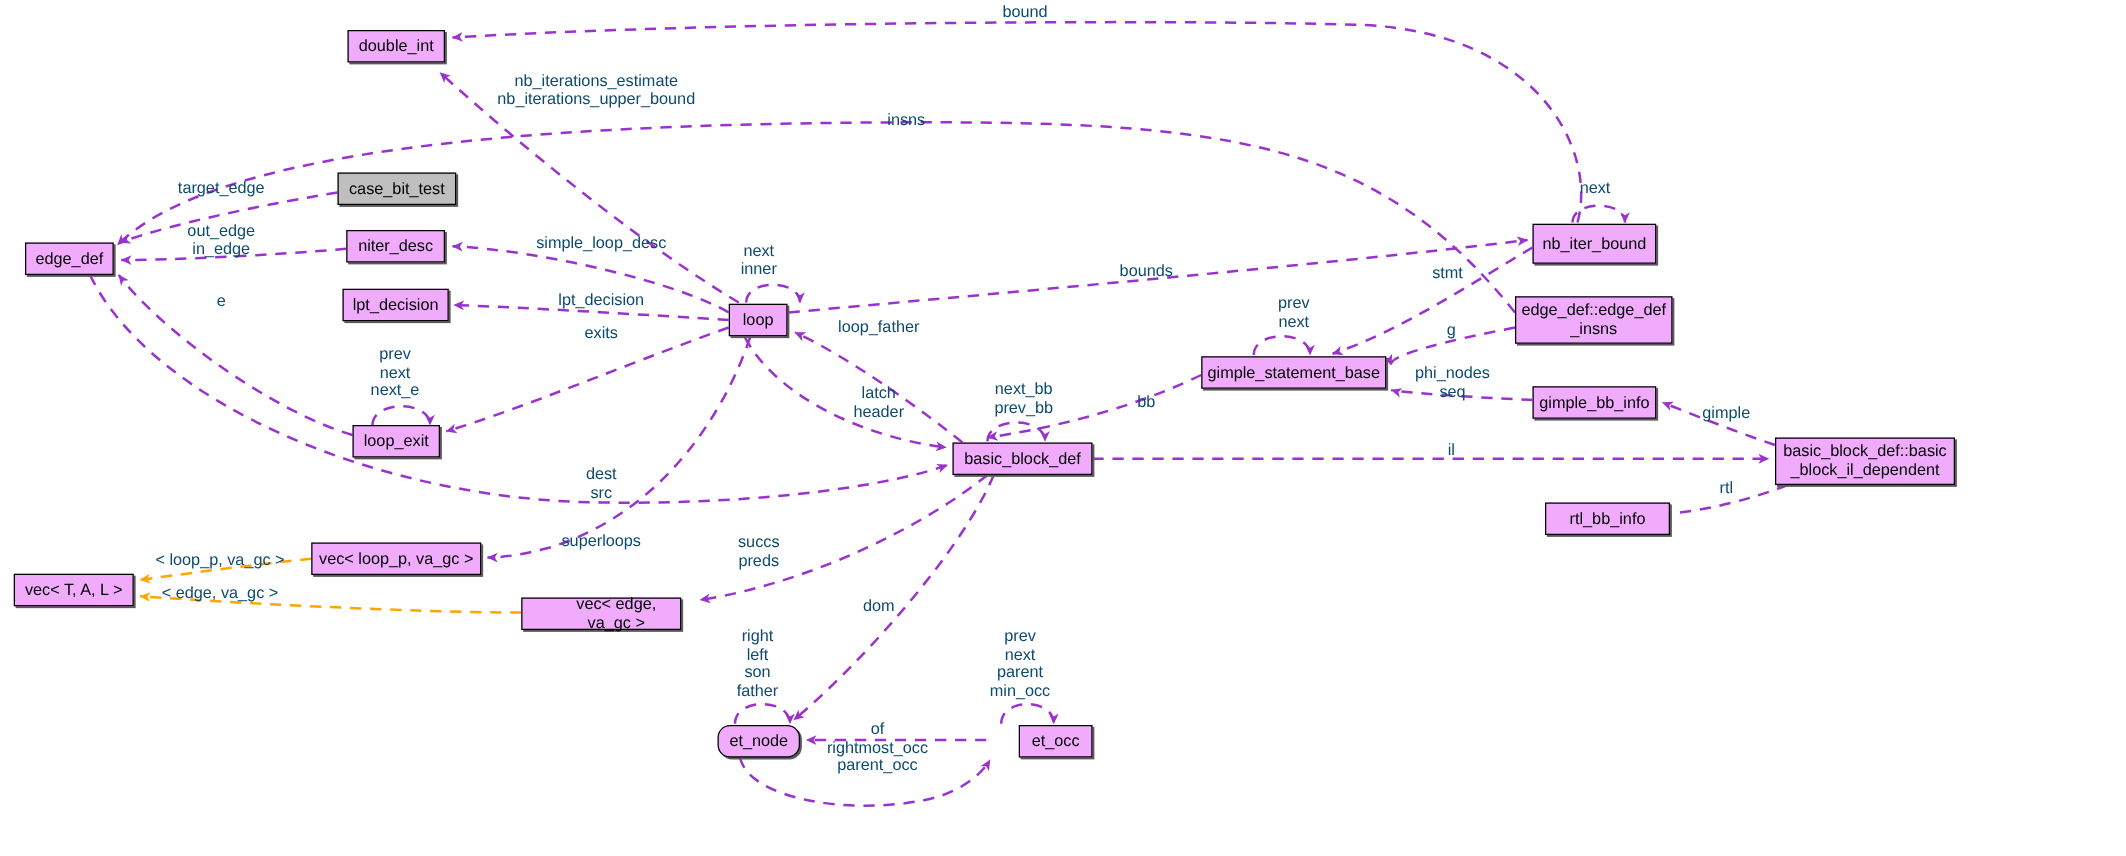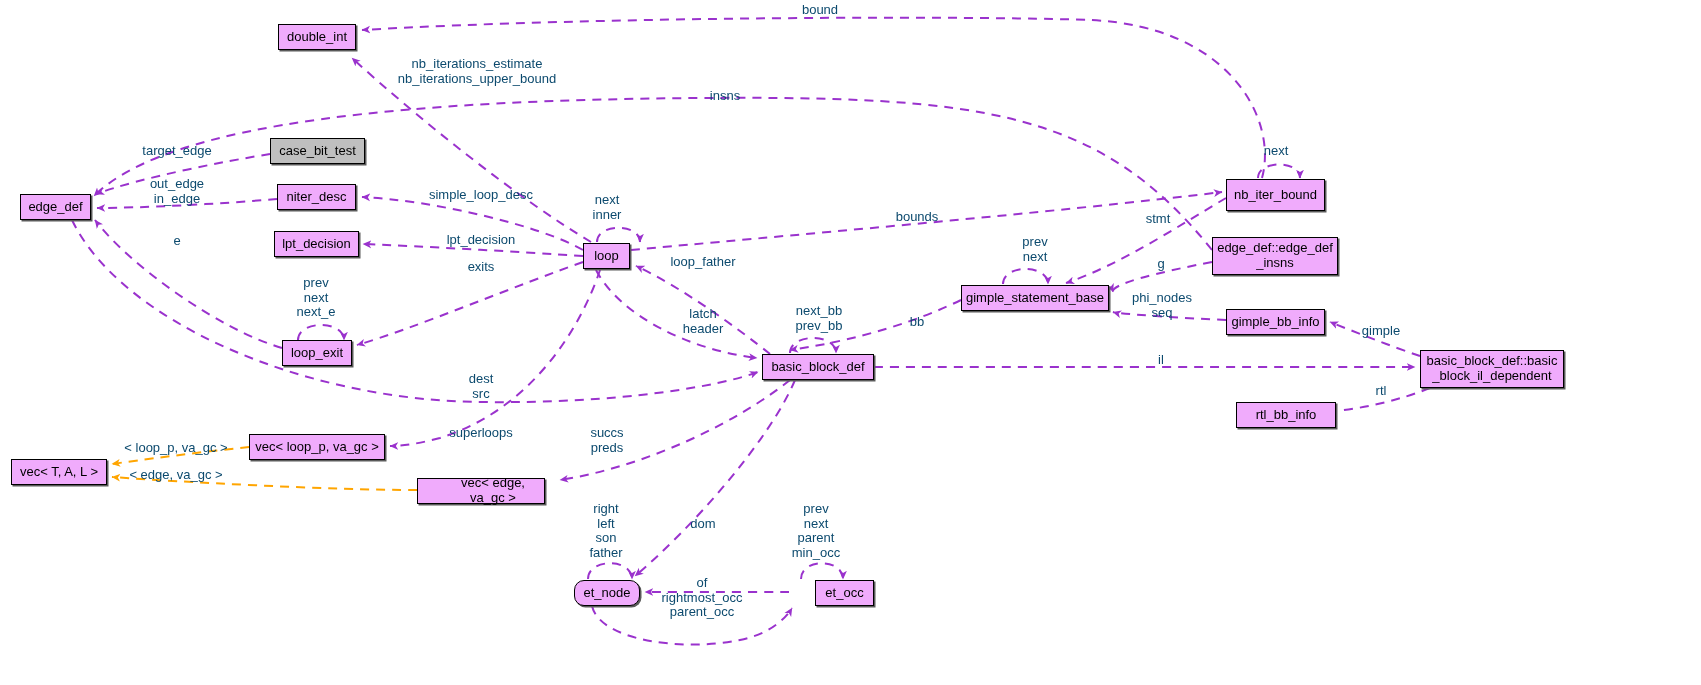--- a/index.html
+++ b/index.html
@@ -191,19 +191,19 @@
       <div class="edge-label" style="left: 703px; top: 322px;">latch<br>header</div>
       <div class="edge-label" style="left: 917px; top: 322px;">bb</div>
       <div class="edge-label" style="left: 1381px; top: 331px;">gimple</div>
       <div class="edge-label" style="left: 1161px; top: 360px;">il</div>
       <div class="edge-label" style="left: 481px; top: 387px;">dest<br>src</div>
       <div class="edge-label" style="left: 1381px; top: 391px;">rtl</div>
       <div class="edge-label" style="left: 481px; top: 433px;">superloops</div>
       <div class="edge-label" style="left: 607px; top: 441px;">succs<br>preds</div>
       <div class="edge-label" style="left: 176px; top: 448px;">&lt; loop_p, va_gc &gt;</div>
       <div class="edge-label" style="left: 176px; top: 475px;">&lt; edge, va_gc &gt;</div>
-      <div class="edge-label" style="left: 703px; top: 485px; margin-top: 39px;">dom</div>
+      <div class="edge-label" style="left: 703px; top: 485px;">dom</div>
       <div class="edge-label" style="left: 606px; top: 531px;">right<br>left<br>son<br>father</div>
       <div class="edge-label" style="left: 816px; top: 531px;">prev<br>next<br>parent<br>min_occ</div>
       <div class="edge-label" style="left: 702px; top: 598px;">of<br>rightmost_occ<br>parent_occ</div>
     </div>
 
 </div>
 
 </body></html>

